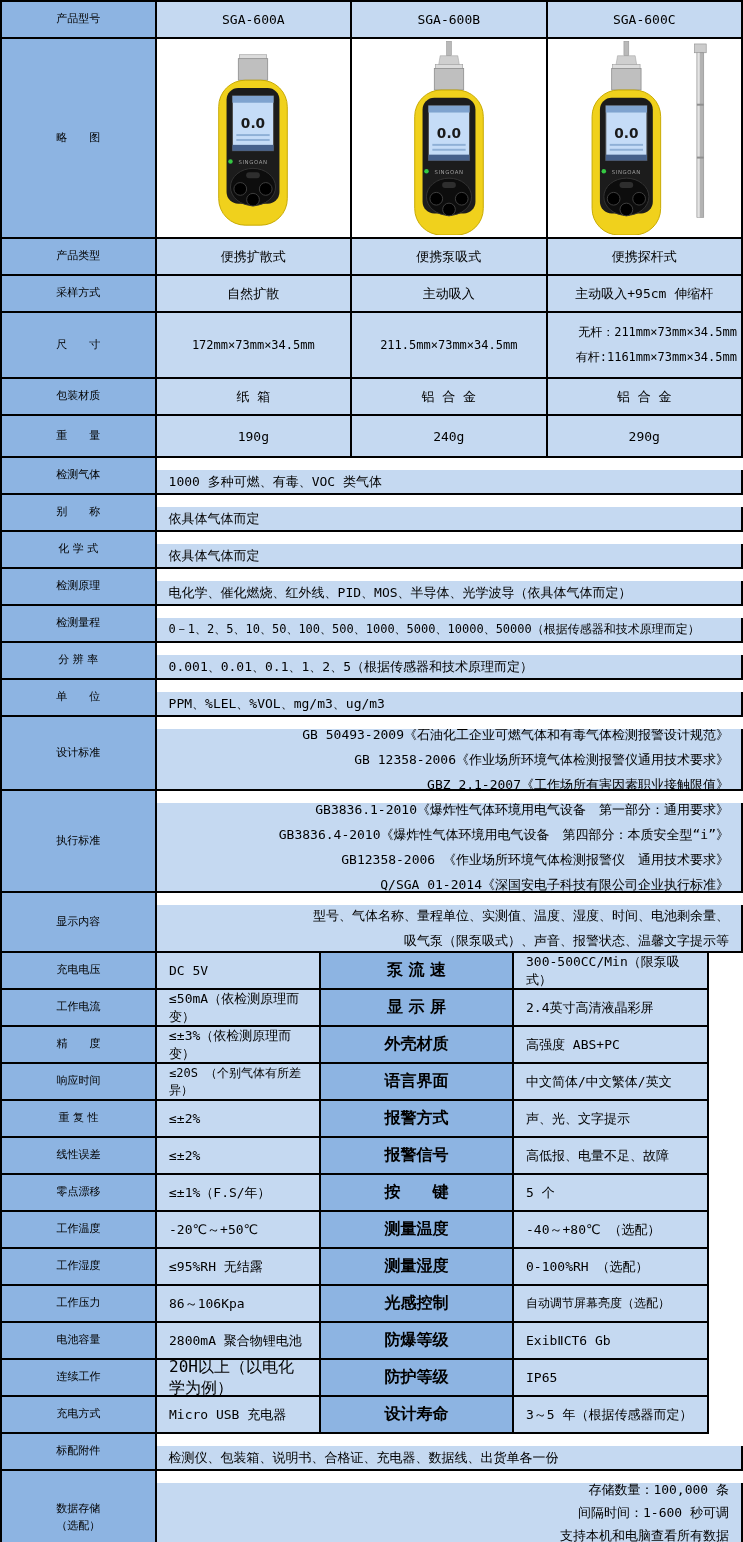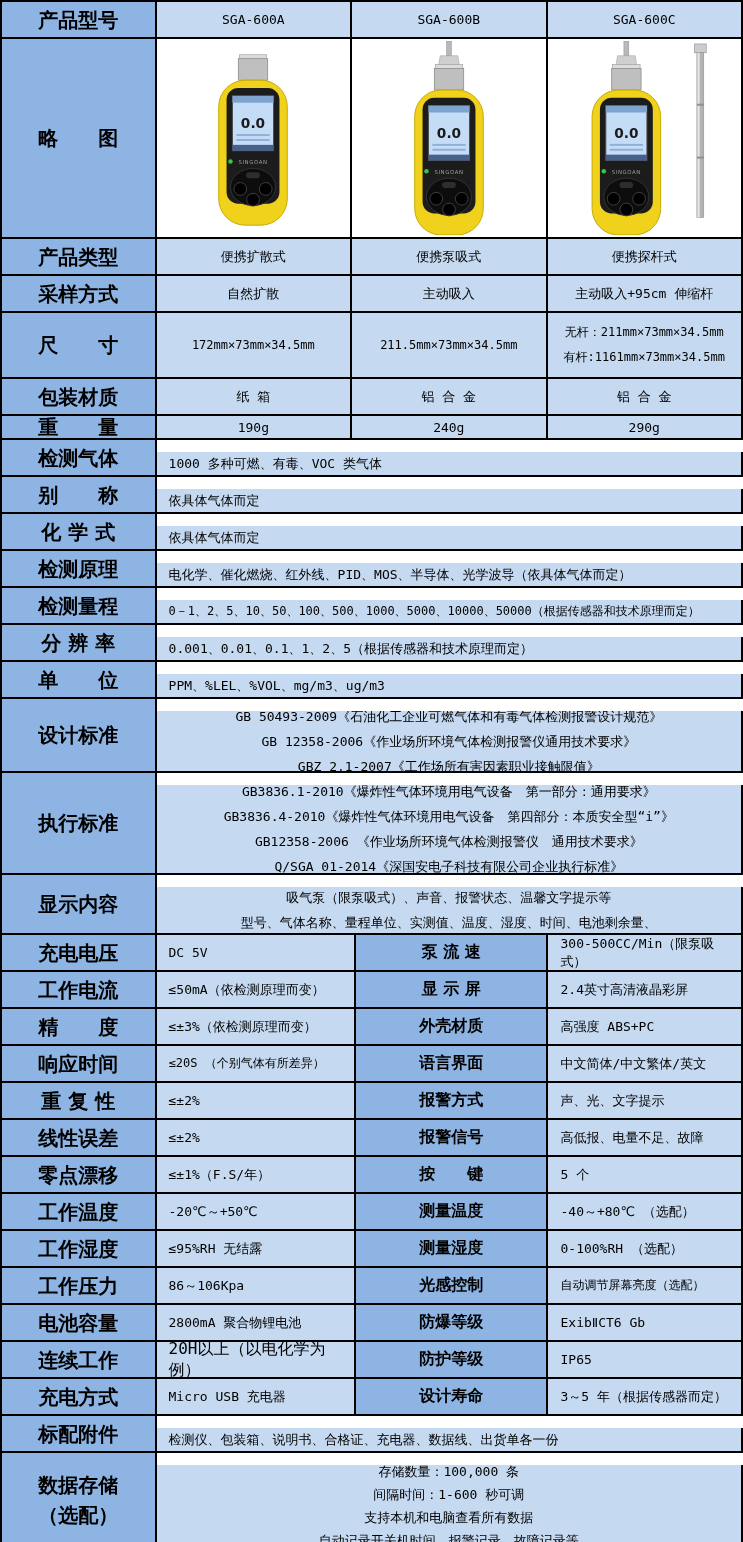--- a/index.html
+++ b/index.html
@@ -11,35 +11,35 @@
     color: #000;
   }
   .row { display: flex; width: 100%; }
   .cell {
     border-right: 2px solid #000; border-bottom: 2px solid #000;
     display: flex; align-items: center; justify-content: center;
     overflow: hidden;
   }
   .lab {
     width: 155px; background: #8DB4E2;
-    font-weight: bold; font-size: 20px; text-align: center;
+    font-weight: normal; font-size: 11px; text-align: center;
     flex-direction: column; line-height: 1.5;
   }
   .val {
     background: #C5D9F1; font-size: 13px;
     font-family: "DejaVu Sans Mono", "DejaVu Sans", monospace;
   }
   .img { background: #FFFFFF; }
   .left { justify-content: flex-start; text-align: left; padding: 0 12px; }
-  .col { flex-direction: column; align-items: center; justify-content: center; }
+  .col { flex-direction: column; align-items: flex-end; justify-content: center; }
   .col > div { line-height: 25px; }
   .w196 { width: 196px; } .w588 { width: 588px; margin-top: 12px; }
-  .w200 { width: 200px; } .w195 { width: 195px; }
+  .w200 { width: 164px; } .w195 { width: 195px; }
   .h37 { height: 37px; } .h200 { height: 200px; } .h55 { height: 66px; }
-  .h36 { height: 24px; } .h74 { height: 74px; } .h102 { height: 102px; }
+  .h36 { height: 42px; } .h74 { height: 74px; } .h102 { height: 102px; }
   .h53 { height: 60px; } .h95 { height: 95px; }
   .lab2 { width: 193px; background: #8DB4E2; font-weight: bold; font-size: 16px; text-align: center; }
   .devsvg { display: block; width: 192px; height: 194px; }
   .dims { line-height: 24px; }
   .stor > div { line-height: 23px; font-size: 13px; }
 </style>
 </head>
 <body>
 
 <svg width="0" height="0" style="position:absolute" aria-hidden="true">
@@ -183,22 +183,22 @@
       <div>GB3836.1-2010《爆炸性气体环境用电气设备　第一部分：通用要求》</div>
       <div>GB3836.4-2010《爆炸性气体环境用电气设备　第四部分：本质安全型“i”》</div>
       <div>GB12358-2006 《作业场所环境气体检测报警仪　通用技术要求》</div>
       <div>Q/SGA 01-2014《深国安电子科技有限公司企业执行标准》</div>
     </div>
   </div>
 
   <div class="row h53">
     <div class="cell lab">显示内容</div>
     <div class="cell val w588 left col">
+      <div>型号、气体名称、量程单位、实测值、温度、湿度、时间、电池剩余量、</div>
       <div>吸气泵（限泵吸式）、声音、报警状态、温馨文字提示等</div>
-      <div>型号、气体名称、量程单位、实测值、温度、湿度、时间、电池剩余量、</div>
     </div>
   </div>
 
   <div class="row h37">
     <div class="cell lab">充电电压</div>
     <div class="cell val w200 left">DC 5V</div>
     <div class="cell lab2">泵 流 速</div>
     <div class="cell val w195 left">300-500CC/Min（限泵吸式）</div>
   </div>
   <div class="row h37">

